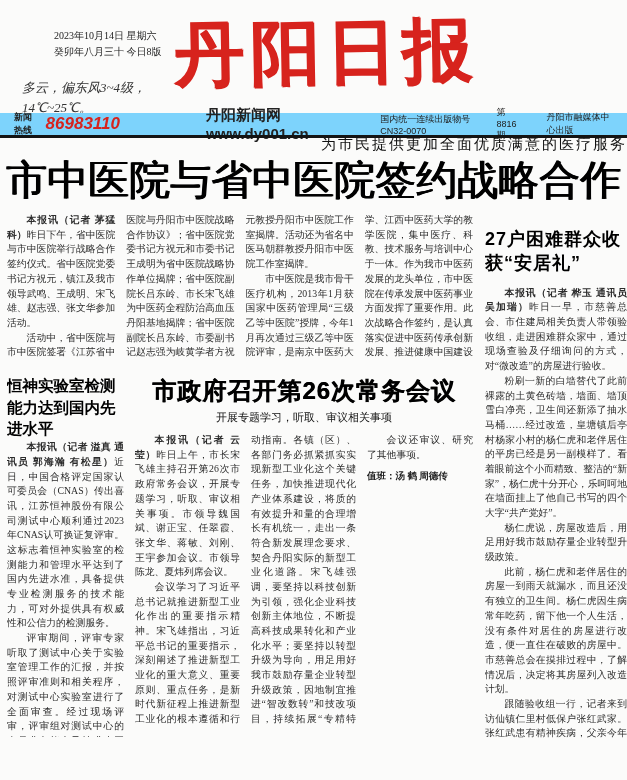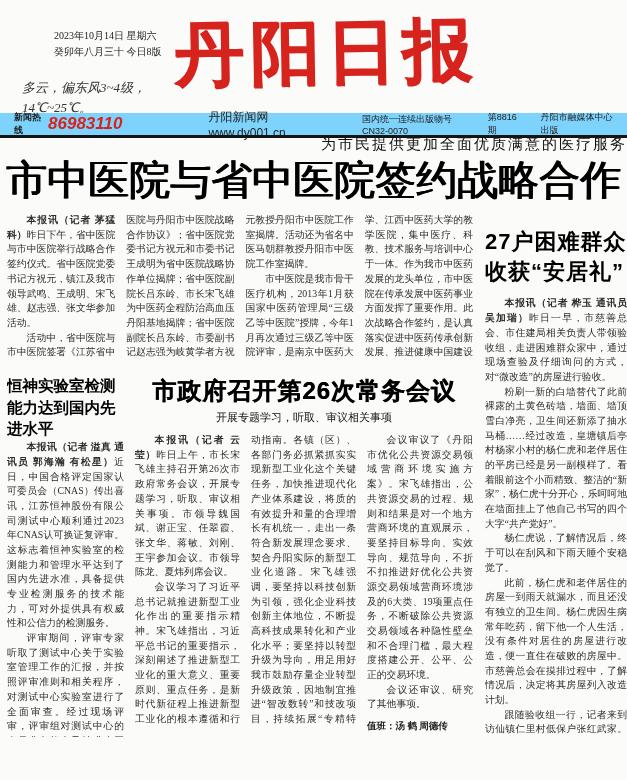--- a/index.html
+++ b/index.html
@@ -14,21 +14,21 @@
   .masthead { position:absolute; left:50%; top:6px; transform:translateX(-46%) rotate(-1deg);
               font-family:"DejaVu Serif", serif; font-weight:bold; font-size:70px; letter-spacing:6px;
               color:#d7231d; white-space:nowrap; text-shadow:1px 1px 0 #d7231d; }
 
   .info-bar { position:absolute; left:0; right:0; top:113px; height:22px; background:#7dd3fc;
               display:flex; align-items:center; padding:0 14px; font-size:9px; color:#222;
               font-family:"Liberation Sans", sans-serif; }
   .hotline-label { font-size:9px; font-weight:bold; }
   .hotline-number { color:#d7231d; font-weight:bold; font-style:italic; font-size:17px; margin-left:5px;
                     font-family:"Liberation Sans", sans-serif; letter-spacing:0; }
-  .info-site { margin-left:86px; font-weight:normal; font-size:12px; }
+  .info-site { margin-left:86px; font-weight:bold; font-size:15px; }
   .info-pub { margin-left:40px; font-size:9px; }
   .info-issue { margin-left:14px; font-size:9px; }
   .info-publisher { margin-left:22px; font-size:9px; }
   .black-rule { position:absolute; left:0; right:0; top:135px; height:3px; background:#141414; }
 
   
   .head-sec { padding-top:22px; text-align:center; }
   .kicker { font-size:15px; letter-spacing:2px; color:#111; font-family:"Liberation Sans", sans-serif;text-align:right; }
   .big-headline { margin-top:4px; font-size:41px; font-weight:normal; color:#000; letter-spacing:0px;
                   font-family:"Liberation Sans", sans-serif; line-height:1.1; white-space:nowrap;
@@ -51,21 +51,21 @@
   .center-article { flex:1; display:flex; flex-direction:column; overflow:hidden; }
   .center-article h2 { text-align:center; font-size:24px; font-family:"Liberation Sans", sans-serif;
                        color:#000; letter-spacing:1px; text-shadow:0.6px 0 0 #000; }
   .center-article .subhead { text-align:center; font-size:11px; margin-top:3px; color:#111;
                              font-family:"Liberation Sans", sans-serif; }
   .center-body { display:flex; gap:11px; margin-top:8px; flex:1; overflow:hidden; }
   .center-cols12 { flex:1; column-count:2; column-gap:11px; overflow:hidden; }
   .center-col3 { width:106px; display:flex; flex-direction:column; overflow:hidden; }
   .credits { margin-top:6px; font-size:9.5px; font-weight:bold; line-height:1.8; color:#222; }
 
-  .right-col h2 { font-size:22px; line-height:1.35; font-family:"Liberation Sans", sans-serif;
+  .right-col h2 { font-size:18px; line-height:1.35; font-family:"Liberation Sans", sans-serif;
                   color:#000; margin-bottom:10px; letter-spacing:1px; }
 </style>
 </head>
 <body>
 
 <div class="page">
 
   <div class="header">
     <div class="date-block">
       <div>2023年10月14日 星期六</div>
@@ -113,37 +113,36 @@
         <div class="center-article">
           <h2>市政府召开第26次常务会议</h2>
           <div class="subhead">开展专题学习，听取、审议相关事项</div>
           <div class="center-body">
             <div class="center-cols12">
               <p class="body"><span class="byline">本报讯（记者 云莹）</span><span>昨日上午，市长宋飞雄主持召开第26次市政府常务会议，开展专题学习，听取、审议相关事项。市领导魏国斌、谢正宝、任翠霞、张文华、蒋敏、刘刚、王宇参加会议。市领导陈龙、夏炜列席会议。</span></p>
               <p class="body">会议学习了习近平总书记就推进新型工业化作出的重要指示精神。宋飞雄指出，习近平总书记的重要指示，深刻阐述了推进新型工业化的重大意义、重要原则、重点任务，是新时代新征程上推进新型工业化的根本遵循和行动指南。各镇（区）、各部门务必抓紧抓实实现新型工业化这个关键任务，加快推进现代化产业体系建设，将质的有效提升和量的合理增长有机统一，走出一条符合新发展理念要求、契合丹阳实际的新型工业化道路。宋飞雄强调，要坚持以科技创新为引领，强化企业科技创新主体地位，不断提高科技成果转化和产业化水平；要坚持以转型升级为导向，用足用好我市鼓励存量企业转型升级政策，因地制宜推进“智改数转”和技改项目，持续拓展“专精特新”企业阵容，扶持战略新兴产业成长；要坚持以产业项目为支撑，紧扣全市“4+3+1”产业体系，力争招引一批具有支撑功能和引领示范效应的重大产业项目，进一步强链补链延链。</p>
 
             </div>
             <div class="center-col3">
-              <p class="body">会议审议了《丹阳市优化公共资源交易领域营商环境实施方案》。宋飞雄指出，公共资源交易的过程、规则和结果是对一个地方营商环境的直观展示，要坚持目标导向、实效导向、规范导向，不折不扣推进好优化公共资源交易领域营商环境涉及的6大类、19项重点任务，不断破除公共资源交易领域各种隐性壁垒和不合理门槛，最大程度搭建公开、公平、公正的交易环境。</p>
               <p class="body">会议还审议、研究了其他事项。</p>
               <div class="credits">
                 <div>值班：汤 鹤 周德传</div>
 
               </div>
 
             </div>
           </div>
         </div>
       </div>
     </div>
 
     <div class="right-col">
       <h2>27户困难群众收获“安居礼”</h2>
       <p class="body"><span class="byline">本报讯（记者 桦玉 通讯员 吴加瑞）</span><span>昨日一早，市慈善总会、市住建局相关负责人带领验收组，走进困难群众家中，通过现场查验及仔细询问的方式，对“微改造”的房屋进行验收。</span></p>
       <p class="body">粉刷一新的白墙替代了此前裸露的土黄色砖墙，墙面、墙顶雪白净亮，卫生间还新添了抽水马桶……经过改造，皇塘镇后亭村杨家小村的杨仁虎和老伴居住的平房已经是另一副模样了。看着眼前这个小而精致、整洁的“新家”，杨仁虎十分开心，乐呵呵地在墙面挂上了他自己书写的四个大字“共产党好”。</p>
-      <p class="body">杨仁虎说，了解情况后，终于可以在刮风和下雨天睡个安稳觉了。</p>
+      <p class="body">杨仁虎说，房屋改造后，用足用好我市鼓励存量企业转型升级政策。</p>
       <p class="body">此前，杨仁虎和老伴居住的房屋一到雨天就漏水，而且还没有独立的卫生间。杨仁虎因生病常年吃药，留下他一个人生活，没有条件对居住的房屋进行改造，便一直住在破败的房屋中。市慈善总会在摸排过程中，了解情况后，决定将其房屋列入改造计划。</p>
       <p class="body">跟随验收组一行，记者来到访仙镇仁里村低保户张红武家。张红武患有精神疾病，父亲今年上半年去世后，留下他一个人生活。改造后的房屋焕然一新，令张红武欣喜万分。</p>
 
     </div>
 
   </div>
 </div>
 
 </body></html>

